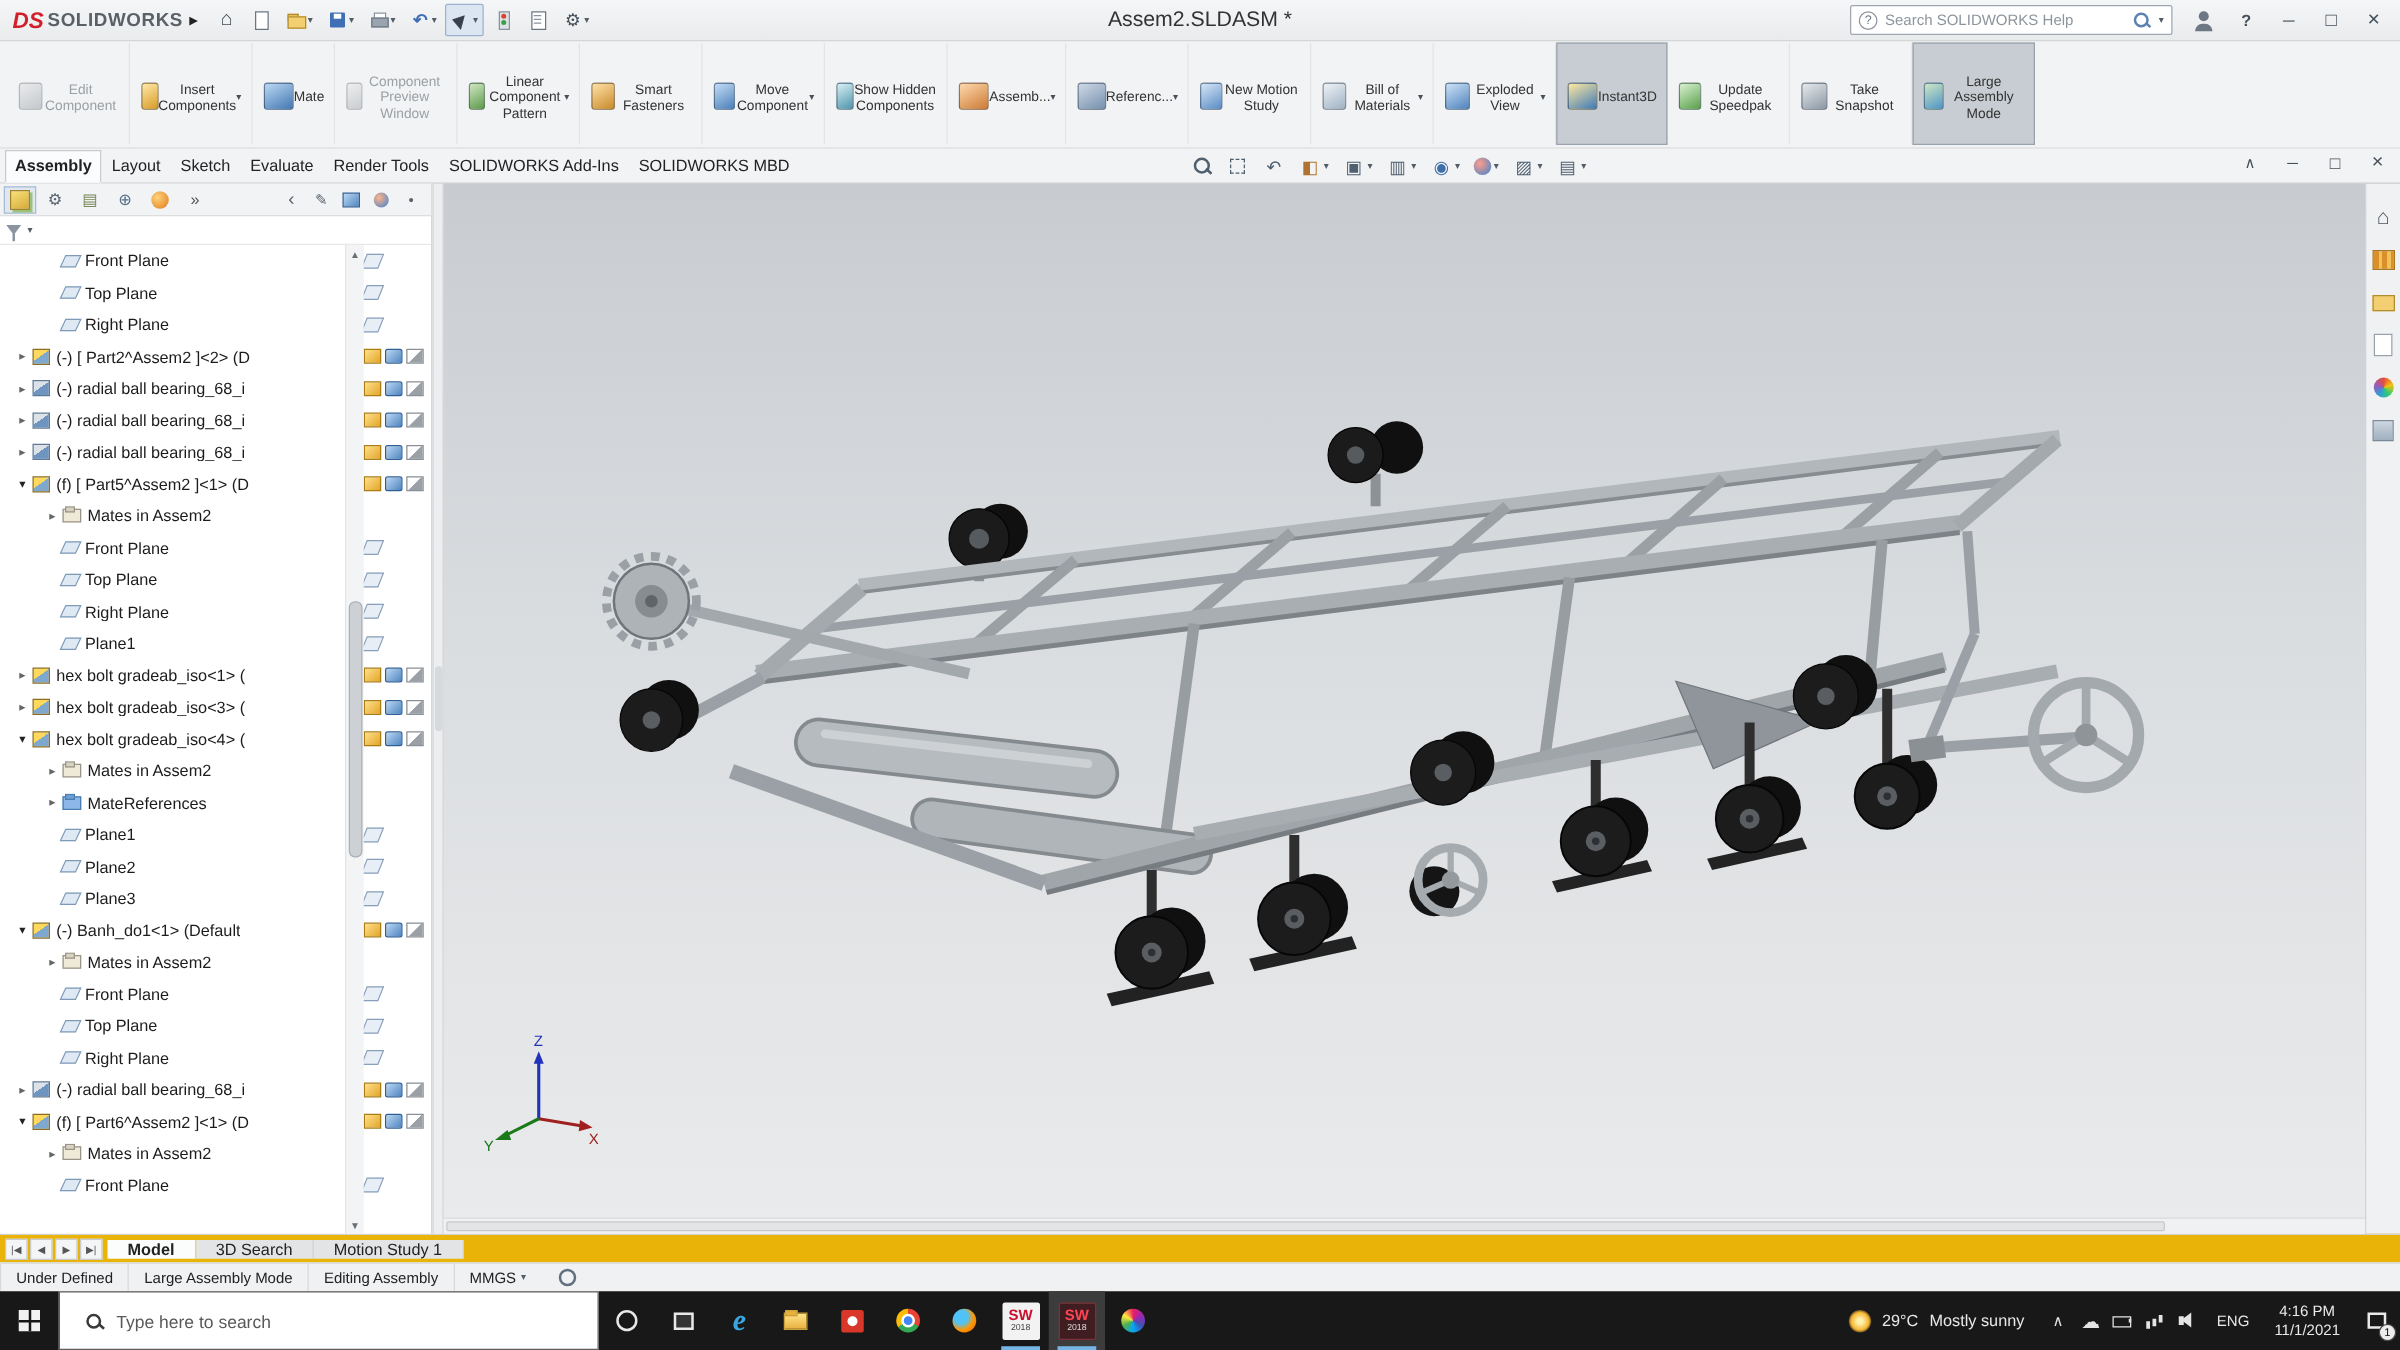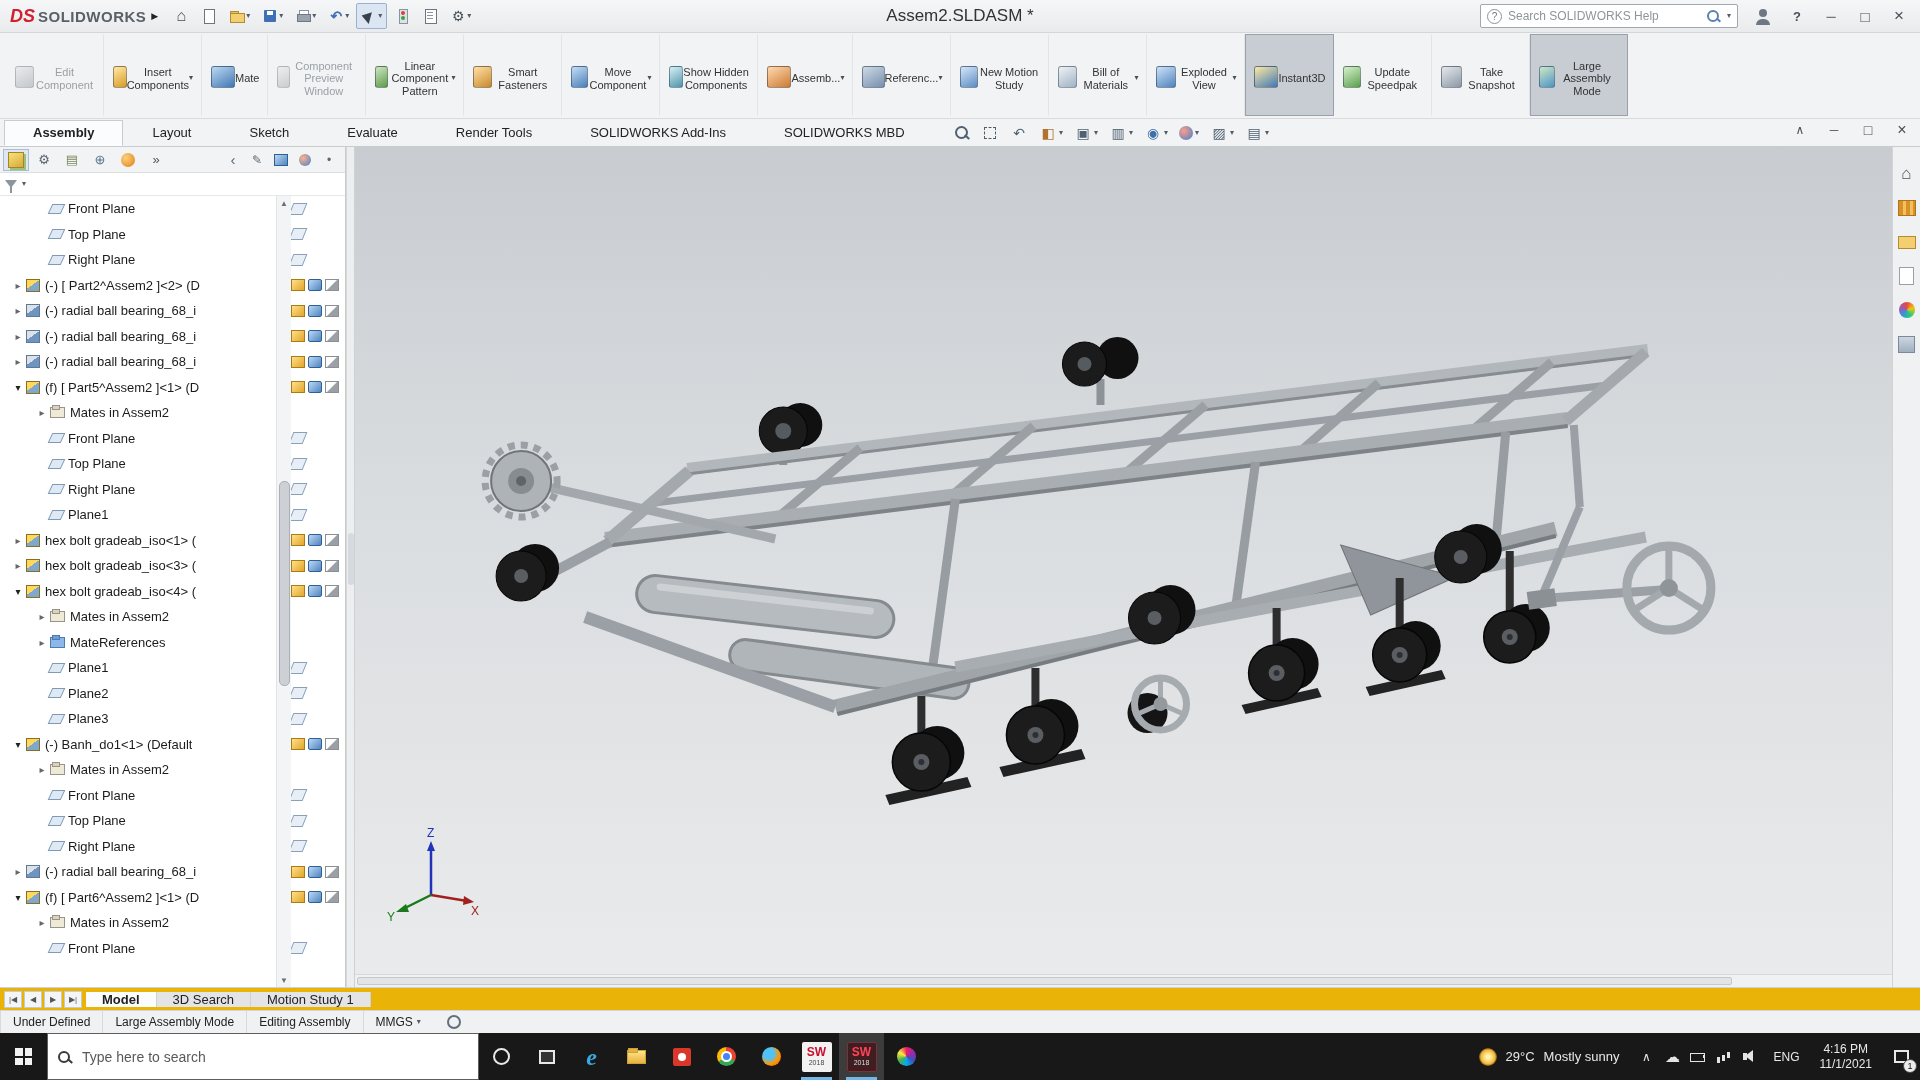--- a/index.html
+++ b/index.html
@@ -72,21 +72,21 @@
 .rbic-new-motion-study{--c1:#d6e6f7;--c2:#5b8cc4}
 .rbic-bill-of-materials{--c1:#eef2f6;--c2:#9fb2c4}
 .rbic-exploded-view{--c1:#cde2f6;--c2:#4f83bd}
 .rbic-instant3d{--c1:#ffe9a0;--c2:#3e79b8}
 .rbic-update-speedpak{--c1:#d9f0d0;--c2:#58a04a}
 .rbic-take-snapshot{--c1:#e6e9ec;--c2:#8b98a5}
 .rbic-large-assembly-mode{--c1:#cfe7c4;--c2:#4d94c7}
 
 
 .tabrow{height:28px;flex:none;background:#f2f3f4;border-bottom:1px solid #c9cbcd;display:flex;align-items:flex-end;position:relative;padding-left:4px}
-.cm-tab{padding:4px 28px 5px;font-size:13px;color:#222;border:1px solid transparent}
+.cm-tab{padding:4px 7px 5px;font-size:13px;color:#222;border:1px solid transparent}
 .cm-tab.act-true{background:#fbfcfd;border-color:#c9cbcd;border-bottom-color:#fbfcfd;font-weight:bold}
 .headsup{position:absolute;left:950px;top:1px;height:25px;display:flex;align-items:center;gap:7px}
 .hu-item{display:flex;align-items:center;gap:2px;height:24px;padding:0 2px}
 .hu-g{width:18px;height:18px;position:relative;display:flex;align-items:center;justify-content:center;font-size:14px;color:#4f6071}
 .hu-zoom-fit-icon .hu-g::before{content:"";position:absolute;left:3px;top:2px;width:9px;height:9px;border:2px solid #4f6071;border-radius:50%}
 .hu-zoom-fit-icon .hu-g::after{content:"";position:absolute;left:12px;top:12px;width:6px;height:2px;background:#4f6071;transform:rotate(42deg)}
 .hu-zoom-area-icon .hu-g::before{content:"";position:absolute;inset:3px;border:1.5px dashed #4f6071}
 .hu-previous-view-icon .hu-g::before{content:"↶"}
 .hu-section-view-icon .hu-g::before{content:"◧";color:#b0722f}
 .hu-view-orientation-icon .hu-g::before{content:"▣"}
@@ -193,21 +193,21 @@
 .statusbar{height:23px;flex:none;background:#f0f1f2;border-top:1px solid #d4d6d8;display:flex;align-items:center}
 .sb-msg{padding-left:8px;font-size:12px;color:#333;flex:1;overflow:hidden;white-space:nowrap}
 .sb-right{display:flex;align-items:center;height:100%}
 .sb-item{padding:0 12px;font-size:12px;color:#222;border-left:1px solid #d7d9db;height:100%;display:flex;align-items:center;gap:4px}
 .sb-globe{width:14px;height:14px;border-radius:50%;border:2px solid #61707e;margin:0 10px 0 14px}
 
 
 .taskbar{height:47px;flex:none;background:#181818;display:flex;align-items:stretch;color:#e8e8e8}
 .start{width:47px;display:flex;align-items:center;justify-content:center}
 .win-logo{width:17px;height:17px;background:linear-gradient(#181818,#181818) center/2px 100% no-repeat,linear-gradient(#181818,#181818) center/100% 2px no-repeat,#f2f2f2}
-.tb-search2{width:432px;background:#fff;border:1px solid #5e5e5e;display:flex;align-items:center;padding:0 8px;gap:10px}
+.tb-search2{width:432px;background:#fff;border:1px solid #5e5e5e;display:flex;align-items:center;padding:0 19px;gap:10px}
 .dark-mag{position:relative;width:16px;height:16px;flex:none}
 .dark-mag::before{content:"";position:absolute;left:2px;top:2px;width:8px;height:8px;border:2px solid #3a3a3a;border-radius:50%}
 .dark-mag::after{content:"";position:absolute;left:11px;top:11px;width:6px;height:2px;background:#3a3a3a;transform:rotate(42deg)}
 .tb-search2 input{flex:1;min-width:0;border:0;outline:0;font-size:14px;color:#333;font-family:inherit}
 .tb-search2 input::placeholder{color:#595959}
 .tb-app{width:45px;display:flex;align-items:center;justify-content:center;position:relative}
 .tb-app.run-true::after{content:"";position:absolute;left:7px;right:7px;bottom:0;height:3px;background:#75b6e7}
 .tb-app.act-true{background:#3c3c3c}
 .tb-ic{position:relative;display:flex;flex-direction:column;align-items:center;justify-content:center}
 .tic-cortana-icon{width:17px;height:17px;border:2px solid #e8e8e8;border-radius:50%}

